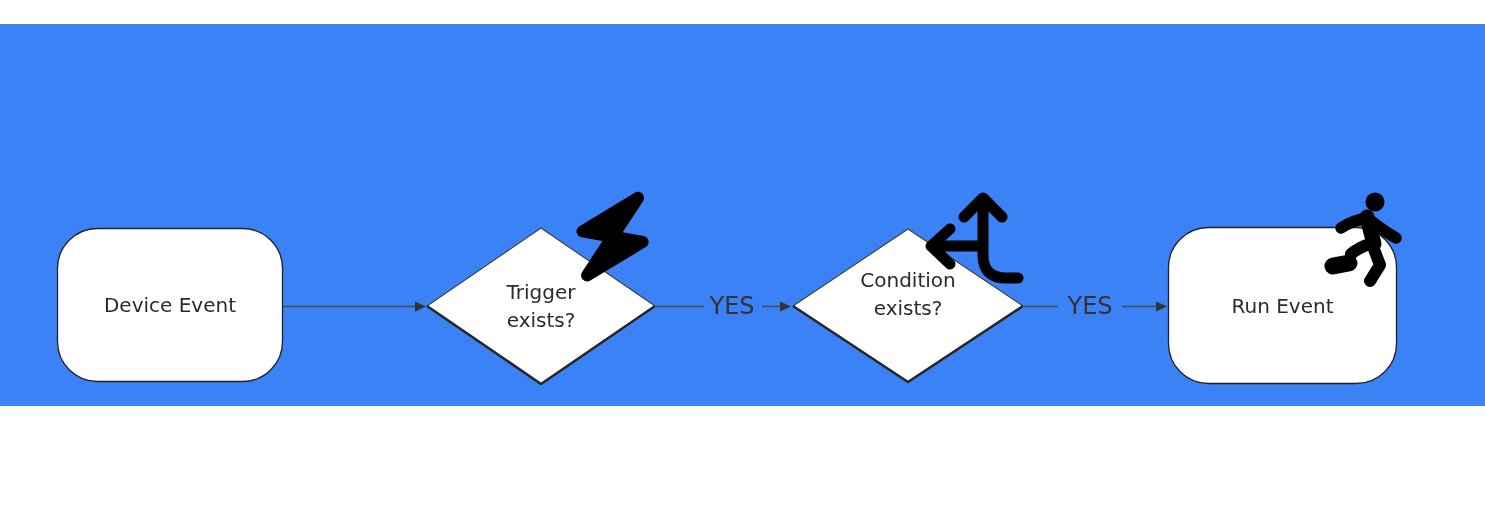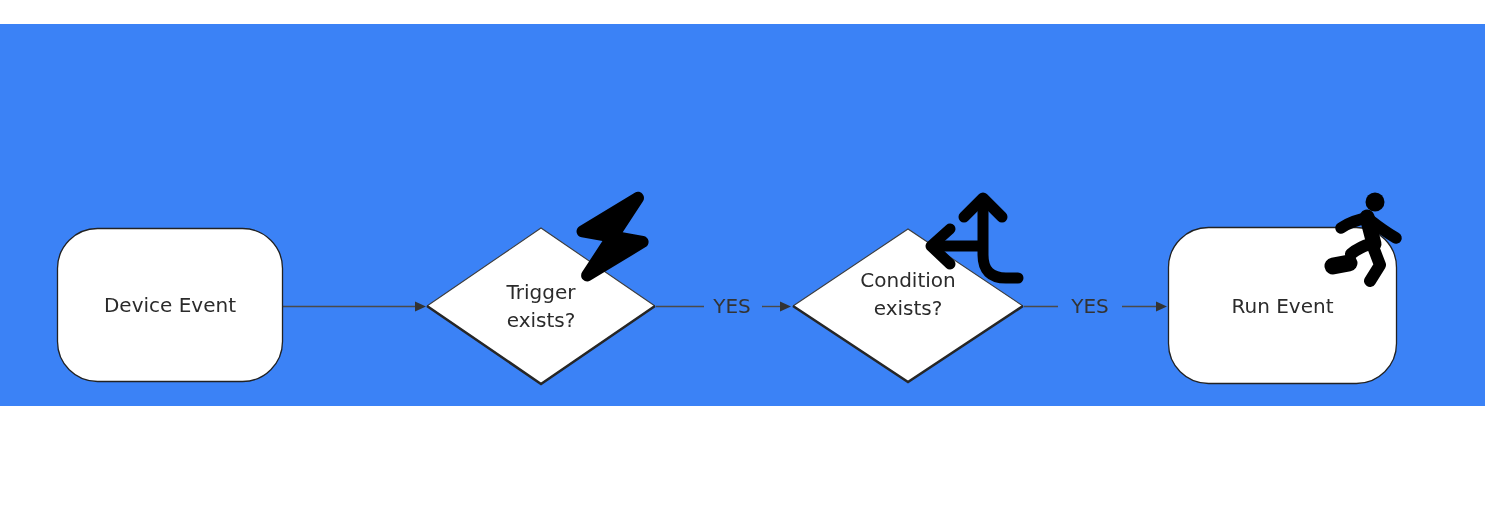--- a/index.html
+++ b/index.html
@@ -18,21 +18,21 @@
     flex-direction:column;
     text-align:center;
     color:#2b2b2b;
     font-size:20px;line-height:28px;
     pointer-events:none;
   }
   .edge-label{
     position:absolute;
     display:flex;align-items:center;justify-content:center;
     color:#333333;
-    font-size:20px;
+    font-size:24px;
     pointer-events:none;
   }
 </style>
 </head>
 <body>
 
 <div class="canvas">
 
   <svg width="1485" height="523" viewBox="0 0 1485 523">
 

